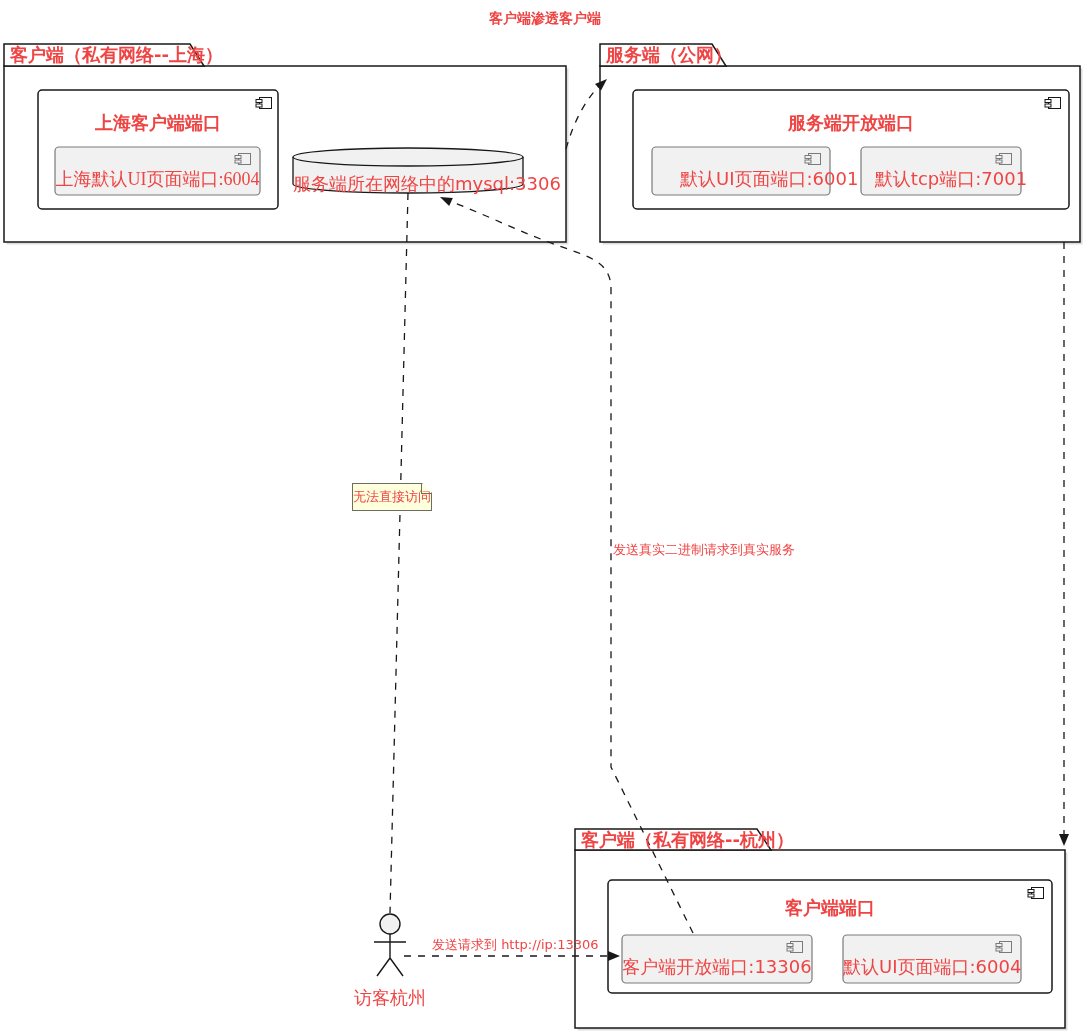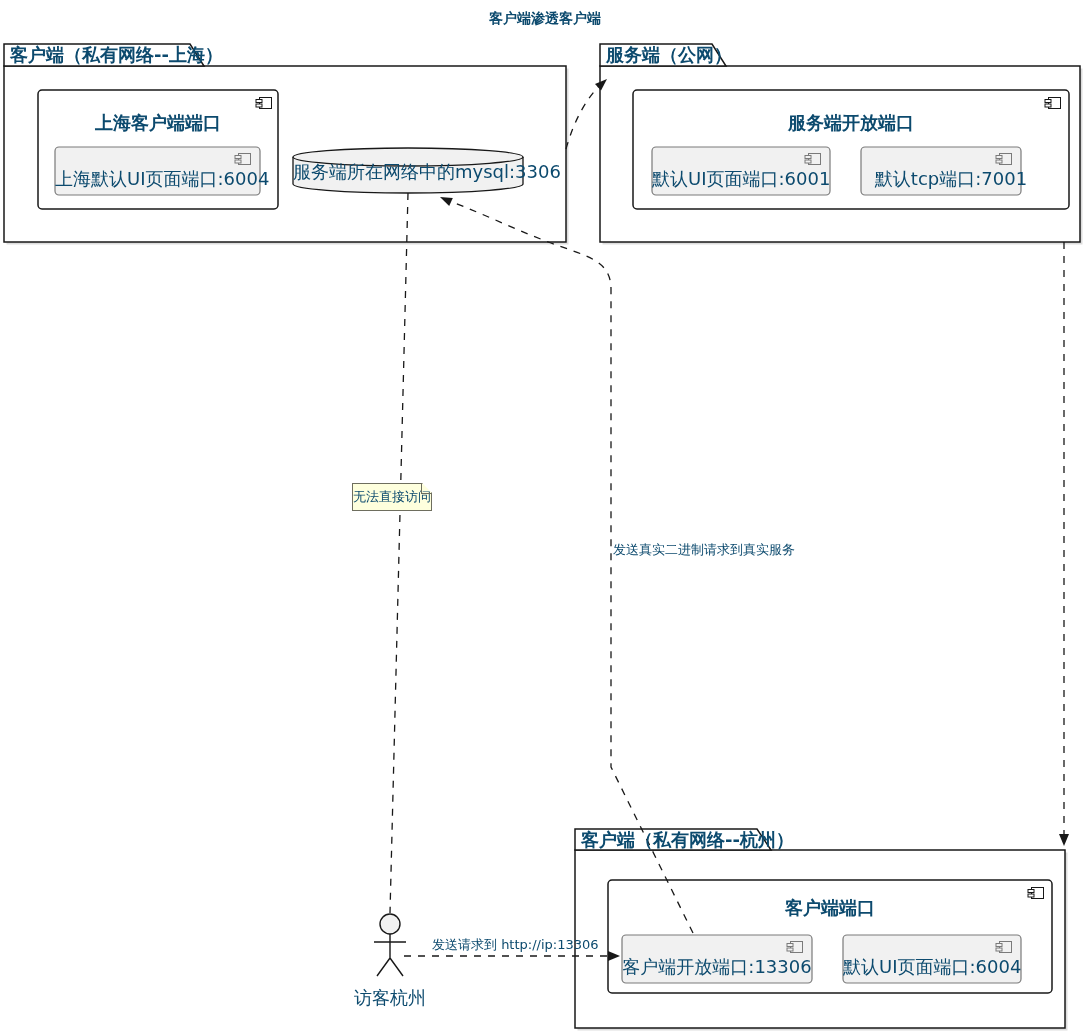--- a/index.html
+++ b/index.html
@@ -1,18 +1,18 @@
 <!DOCTYPE html>
 <html><head>
 <meta charset="utf-8">
 <style>
   html,body{margin:0;padding:0;background:#ffffff;}
   #canvas{
     position:relative;width:1090px;height:1033px;background:#ffffff;
-    font-family:"DejaVu Sans","Liberation Sans",sans-serif;color:#0c4a6e;overflow:hidden;
+    font-family:"DejaVu Sans","Liberation Sans",sans-serif;color:#ef4444;overflow:hidden;
   }
   #wires{position:absolute;left:0;top:0;width:1090px;height:1033px;}
   .lbl{position:absolute;font-size:18px;line-height:16px;white-space:nowrap;}
   .center{text-align:center;margin-top:8px;}
   .bold{font-weight:bold;}
   .small{font-size:13px;}
   .title{left:0;right:0;top:10px;text-align:center;font-weight:bold;font-size:14px;}
   .icon{position:absolute;width:18px;height:14px;}
   .note{
     position:absolute;left:352px;top:483px;width:80px;height:28px;
@@ -83,27 +83,27 @@
     <g stroke="#181818" stroke-width="1.4" fill="none">
       <circle cx="390" cy="924" r="10" fill="#F1F1F1"></circle>
       <path d="M 390,934 L 390,958 M 374,942 L 406,942 M 390,958 L 377,976 M 390,958 L 403,976"></path>
     </g>
   </svg>
 
   <div class="lbl title">客户端渗透客户端</div>
 
   <div class="lbl bold" style="left:10px;top:47px;">客户端（私有网络--上海）</div>
   <div class="lbl bold center" style="left:38px;top:107px;width:240px;">上海客户端端口</div>
-  <div class="lbl center" style="left:55px;top:163px;width:205px;">上海默认UI页面端口:6004</div>
+  <div class="lbl center" style="left:55px;top:163px;width:205px;font-family:Liberation Serif, serif;">上海默认UI页面端口:6004</div>
 
-  <div class="lbl center" style="left:293px;top:156px;width:242px;">服务端所在网络中的mysql:3306</div>
+  <div class="lbl center" style="left:293px;top:168px;width:242px;">服务端所在网络中的mysql:3306</div>
 
   <div class="lbl bold" style="left:606px;top:47px;">服务端（公网）</div>
   <div class="lbl bold center" style="left:633px;top:107px;width:436px;">服务端开放端口</div>
-  <div class="lbl center" style="left:652px;top:163px;width:178px;">默认UI页面端口:6001</div>
+  <div class="lbl center" style="left:652px;top:163px;width:178px;padding-left:28px;">默认UI页面端口:6001</div>
   <div class="lbl center" style="left:861px;top:163px;width:180px;">默认tcp端口:7001</div>
 
   <div class="lbl bold" style="left:581px;top:832px;">客户端（私有网络--杭州）</div>
   <div class="lbl bold center" style="left:608px;top:892px;width:444px;">客户端端口</div>
   <div class="lbl center" style="left:622px;top:951px;width:190px;">客户端开放端口:13306</div>
   <div class="lbl center" style="left:843px;top:951px;width:178px;">默认UI页面端口:6004</div>
 
   <div class="lbl center" style="left:340px;top:982px;width:100px;">访客杭州</div>
 
   <div class="lbl small" style="left:432px;top:937px;">发送请求到 http://ip:13306</div>

